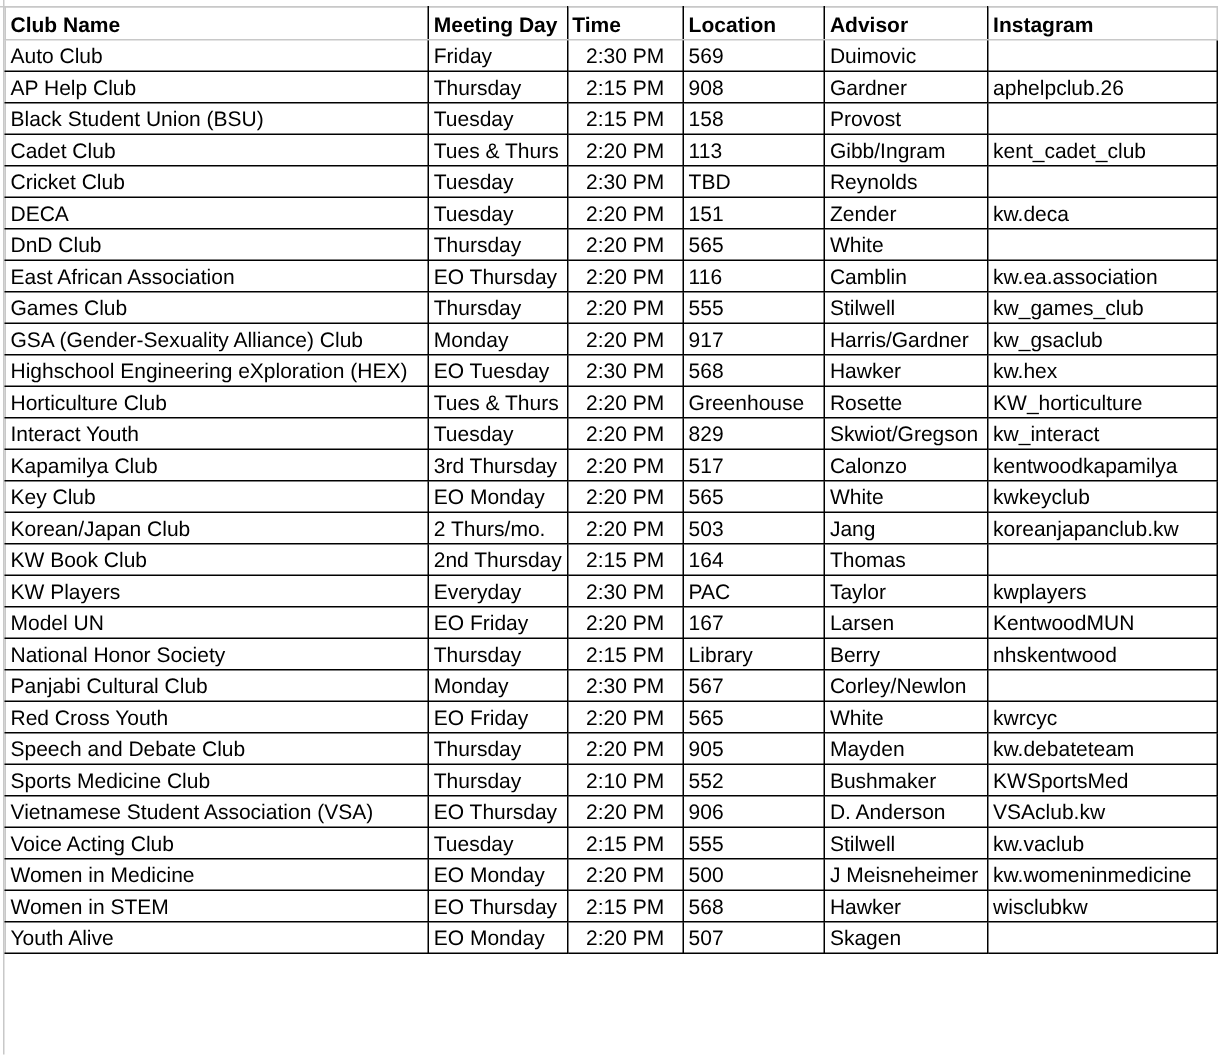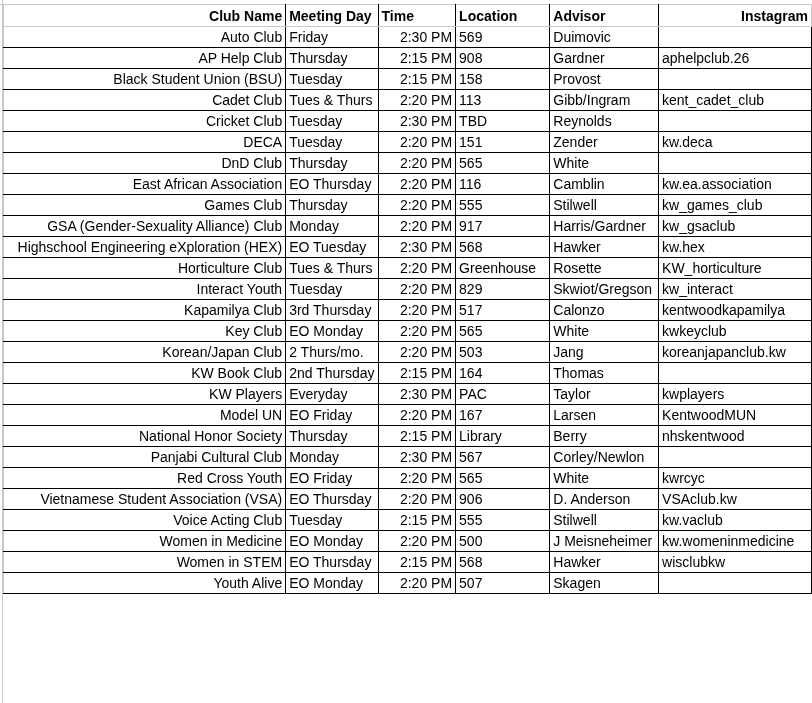--- a/index.html
+++ b/index.html
@@ -6,23 +6,23 @@
   body { width:812px; height:703px; overflow:hidden; position:relative;
          font-family:"Liberation Sans", "DejaVu Sans", sans-serif; color:#000; }
   .sheet { position:absolute; left:3px; top:4px; }
   .topline { position:absolute; left:0; top:4px; width:812px; height:1px; background:#c8c8c8; }
   .lefttick { position:absolute; left:2px; top:0; width:1px; height:703px; background:#c8c8c8; }
   table { border-collapse:collapse; table-layout:fixed; }
   td { height:20px; padding:0 3px; font-size:14px; line-height:20px; white-space:nowrap; overflow:hidden;
        border:1px solid #000; box-sizing:border-box; }
   tr.hdr td { font-weight:bold; border-top:1px solid #c8c8c8; border-bottom:1px solid #c8c8c8; height:22px; }
   tr.hdr td.c0 { border-left:1px solid #c8c8c8; }
-  tr.hdr td.c5 { border-right:1px solid #c8c8c8;text-align:right; }
-  td.c0 { border-left:1px solid #c8c8c8;text-align:right; }
-  .right { text-align:right; }
+  tr.hdr td.c5 { border-right:1px solid #c8c8c8; }
+  td.c0 { border-left:1px solid #c8c8c8; }
+  .right { text-align:center; }
   .center { }
   col.w0 { width:283px; } col.w1 { width:87px; } col.w2 { width:79px; }
   col.w3 { width:95px; } col.w4 { width:109px; } col.w5 { width:154px; }
 </style>
 </head>
 <body>
 
 <div class="topline"></div>
 <div class="lefttick"></div>
 
@@ -215,20 +215,36 @@
         </tr>
         <tr>
           <td class="c0">Red Cross Youth</td>
           <td class="c1">EO Friday</td>
           <td class="c2 right">2:20 PM</td>
           <td class="c3 center">565</td>
           <td class="c4">White</td>
           <td class="c5">kwrcyc</td>
         </tr>
         <tr>
+          <td class="c0">Speech and Debate Club</td>
+          <td class="c1">Thursday</td>
+          <td class="c2 right">2:20 PM</td>
+          <td class="c3 center">905</td>
+          <td class="c4">Mayden</td>
+          <td class="c5">kw.debateteam</td>
+        </tr>
+        <tr>
+          <td class="c0">Sports Medicine Club</td>
+          <td class="c1">Thursday</td>
+          <td class="c2 right">2:10 PM</td>
+          <td class="c3 center">552</td>
+          <td class="c4">Bushmaker</td>
+          <td class="c5">KWSportsMed</td>
+        </tr>
+        <tr>
           <td class="c0">Vietnamese Student Association (VSA)</td>
           <td class="c1">EO Thursday</td>
           <td class="c2 right">2:20 PM</td>
           <td class="c3 center">906</td>
           <td class="c4">D. Anderson</td>
           <td class="c5">VSAclub.kw</td>
         </tr>
         <tr>
           <td class="c0">Voice Acting Club</td>
           <td class="c1">Tuesday</td>

